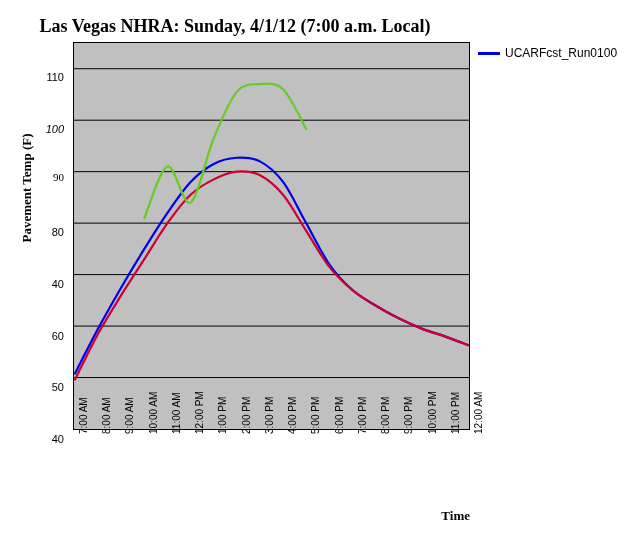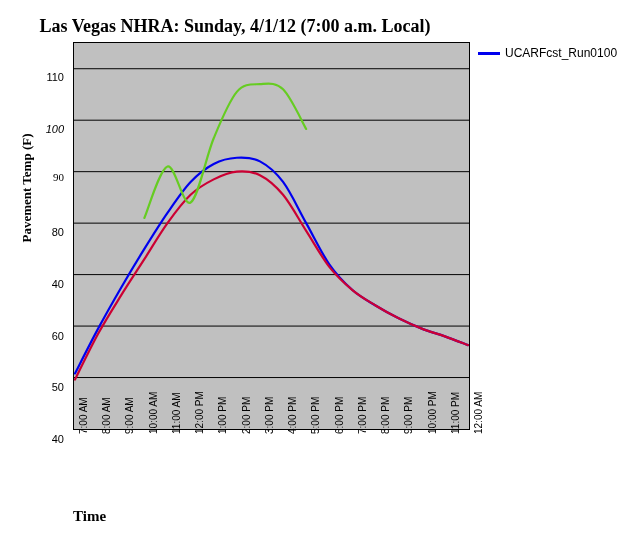--- a/index.html
+++ b/index.html
@@ -89,22 +89,22 @@
     color: #000000;
     white-space: nowrap;
     transform: rotate(-90deg);
     transform-origin: left top;
   }
   #x-axis-title {
     position: absolute;
     left: 73px;
     top: 508px;
     width: 397px;
-    text-align: left;
-    font-size: 15px;
+    text-align: right;
+    font-size: 13px;
     font-weight: bold;
     color: #000000;
     font-family: "Liberation Serif", serif;
   }
   #legend {
     position: absolute;
     left: 478px;
     top: 45px;
     width: 142px;
   }

